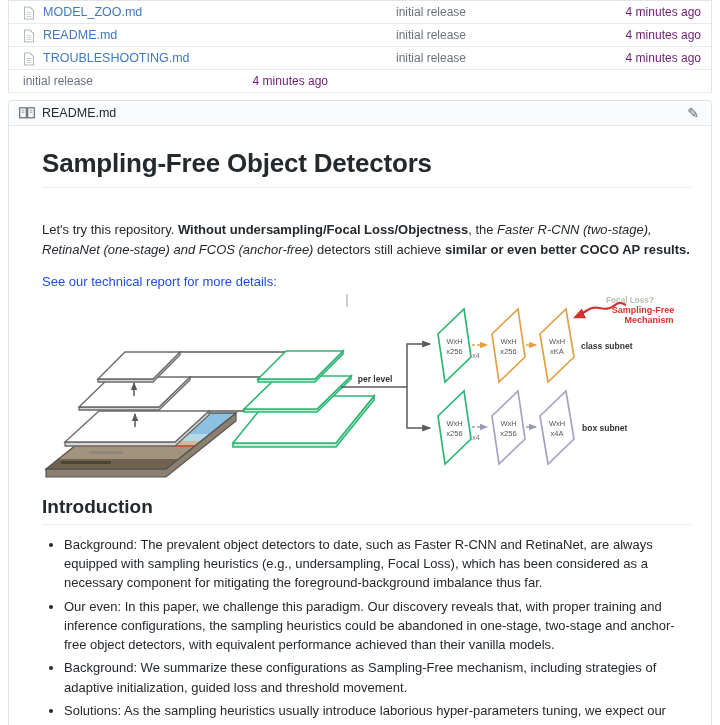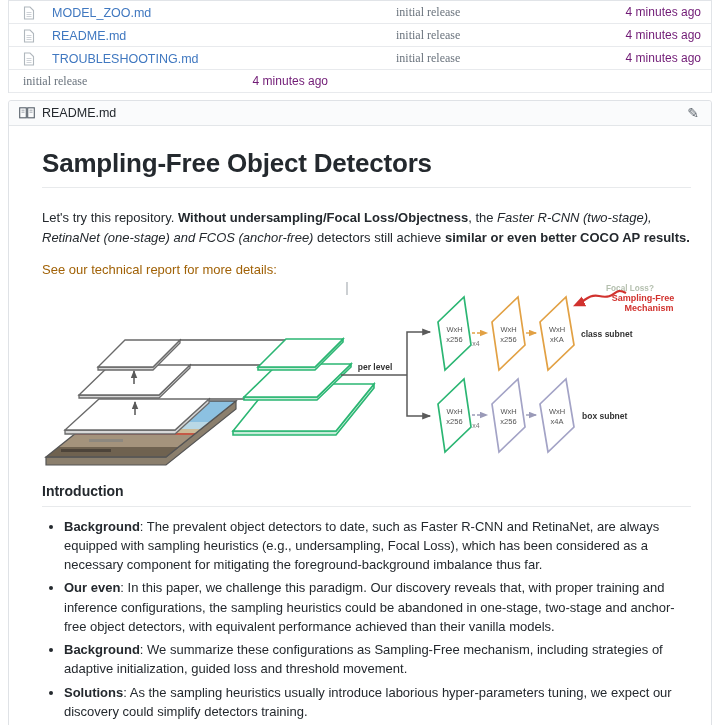--- a/index.html
+++ b/index.html
@@ -2,48 +2,48 @@
 <html><head>
 <meta charset="utf-8">
 <style>
   * { box-sizing: border-box; margin: 0; padding: 0; }
   html, body { width: 720px; height: 725px; overflow: hidden; background: #fff; }
   body { font-family: "Liberation Sans", sans-serif; color: #2f363d; }
 
   
   .file-table { margin: 0 8px; border: 1px solid #e1e4e8; border-bottom: none; background: #fff; }
   .file-row { display: flex; align-items: center; height: 23px; border-bottom: 1px solid #e8eaed; padding: 0 10px 0 14px; background: #fff; }
-  .file-cell-name { flex: 1; display: flex; align-items: flex-end; gap: 17px; min-width: 0; }
+  .file-cell-name { flex: 1; display: flex; align-items: center; gap: 8px; min-width: 0; }
   .file-icon { width: 12px; height: 14px; flex: 0 0 auto; margin-top: 1px; }
   .file-link { font-size: 12.5px; color: #4078c0; text-decoration: none; cursor: pointer; }
-  .file-msg { width: 165px; font-size: 12px; color: #6a737d; text-align: left; font-family: Liberation Serif, serif; }
+  .file-msg { width: 165px; font-size: 12px; color: #6a737d; text-align: left; }
   .file-time { width: 140px; font-size: 12px; color: #701a75; text-align: right; }
 
   
   .readme-panel { margin: 7px 8px 0; border: 1px solid #dfe2e6; border-radius: 3px 3px 0 0; background: #fff; }
   .readme-header { display: flex; align-items: center; height: 25px; background: #fafbfc; border-bottom: 1px solid #e3e6e9; border-radius: 3px 3px 0 0; padding: 0 12px 0 10px; }
   .readme-header .book-icon { width: 16px; height: 12px; margin-right: 7px; }
   .readme-filename { font-size: 12.5px; color: #24292e; }
   .edit-btn { margin-left: auto; font-size: 14px; color: #586069; line-height: 1; cursor: pointer; transform: scaleY(1); }
 
   .readme-article { padding: 22px 20px 0 33px; }
-  .page-title { font-size: 26px; font-weight: 600; color: #24292e; letter-spacing: -0.2px; line-height: 1.22; padding-bottom: 7px; border-bottom: 1px solid #e8eaec; }
+  .page-title { font-size: 26px; font-weight: 600; color: #24292e; letter-spacing: -0.2px; line-height: 1.22; padding-bottom: 7px; border-bottom: 1px solid #e8eaec; margin-bottom: 12px; }
   .intro-p { font-size: 13px; line-height: 1.54; color: #24292e; margin-bottom: 12px; max-width: 650px; }
   .intro-p i { font-style: italic; }
   .intro-p b { font-weight: 700; }
-  .see-p { font-size: 13px; line-height: 1.5; color: #a16207; margin-bottom: 2px; }
+  .see-p { font-size: 13px; line-height: 1.5; color: #1d4ed8; margin-bottom: 2px; }
 
   .diagram-figure { display: block; margin: 0 0 0 -9px; }
   .diagram-svg { display: block; }
   .dtxt { font-family: "Liberation Sans", sans-serif; }
 
-  .section-heading { font-size: 14px; font-weight: 600; color: #24292e; line-height: 1.25; margin-top: 10px; padding-bottom: 5px; border-bottom: 1px solid #e8eaec; }
+  .section-heading { font-size: 19px; font-weight: 600; color: #24292e; line-height: 1.25; margin-top: 10px; padding-bottom: 5px; border-bottom: 1px solid #e8eaec; }
   .bullets { margin: 10px 0 0 0; padding-left: 22px; max-width: 652px; }
   .bullets li { font-size: 13px; line-height: 1.48; color: #24292e; margin-bottom: 4px; }
-  .bullets li b { font-weight: 700; }
+  .bullets li b { font-weight: 400; }
 </style>
 </head>
 <body>
 
 <div class="file-table">
 
   <div class="file-row">
     <span class="file-cell-name">
       <svg class="file-icon" viewBox="0 0 12 14">
           <path d="M1.5 1 h5.5 l3.5 3.5 V13 H1.5 Z" fill="none" stroke="#b0b7bd" stroke-width="1.1"></path>

